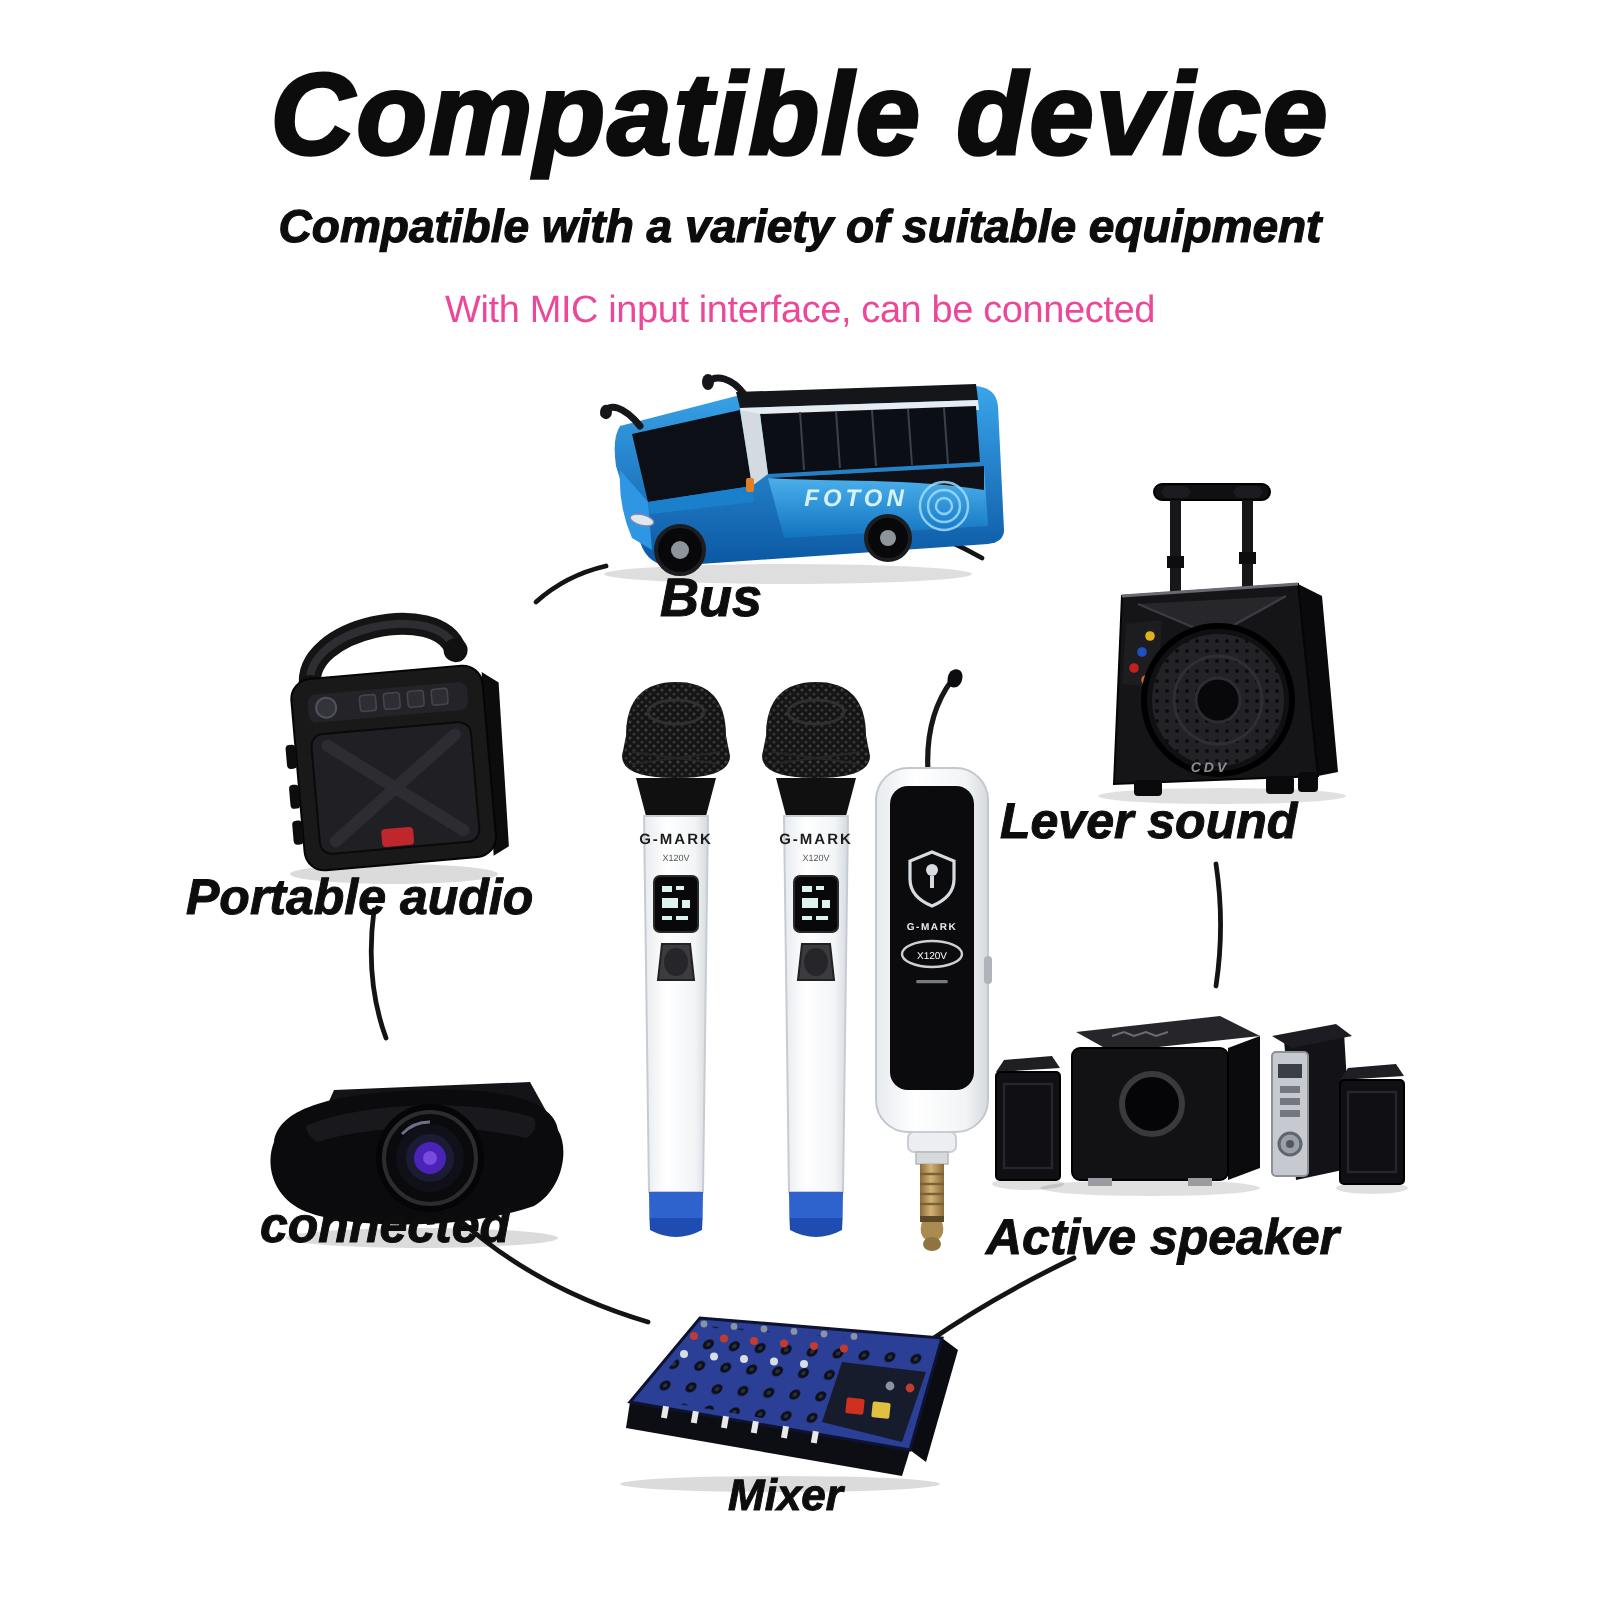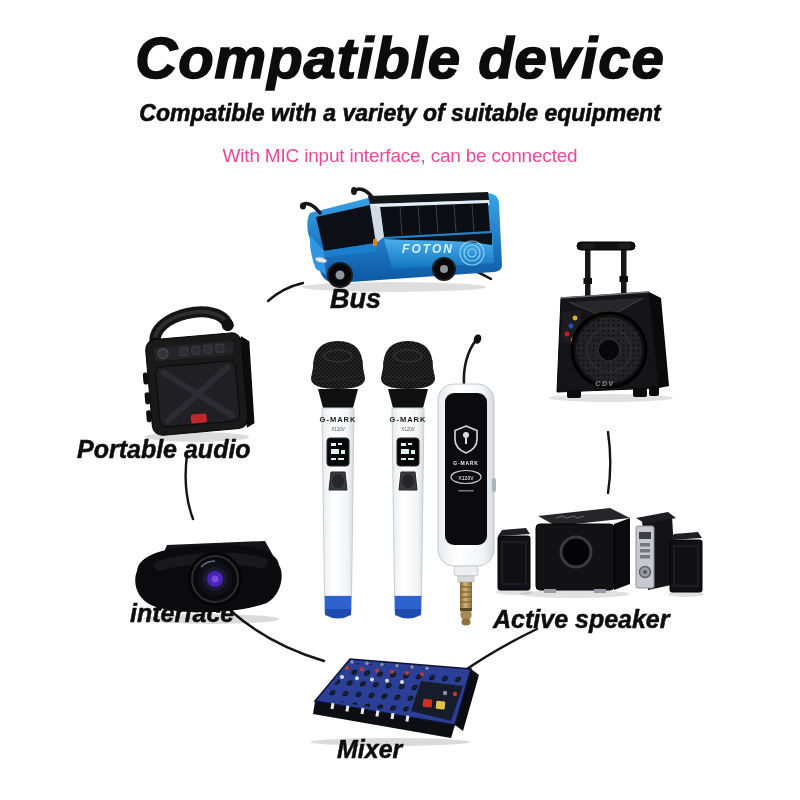--- a/index.html
+++ b/index.html
@@ -104,21 +104,21 @@
       <g stroke="#2c2c32" stroke-width="6" stroke-linecap="round">
         <line x1="34" y1="76" x2="98" y2="124"></line>
           <line x1="98" y1="76" x2="34" y2="124"></line>
       </g>
       <rect x="57" y="120" width="16" height="9" rx="2" fill="#c0272d"></rect>
       <rect x="13" y="74" width="5" height="12" rx="2" fill="#0d0d0d"></rect>
       <rect x="13" y="94" width="5" height="12" rx="2" fill="#0d0d0d"></rect>
       <rect x="13" y="112" width="5" height="12" rx="2" fill="#0d0d0d"></rect>
     </g>
   </svg>
-  <div class="dev-label" style="left:77px;top:436px;width:186px">Portable audio</div>
+  <div class="dev-label" style="left:93px;top:436px;width:186px">Portable audio</div>
 
   <svg class="dev" style="left:521px;top:238px" width="165" height="165" viewBox="0 0 165 165">
     <defs>
       <pattern id="grillePat" width="5" height="5" patternUnits="userSpaceOnUse">
         <rect width="5" height="5" fill="#232327"></rect>
           <circle cx="2.5" cy="2.5" r="1" fill="#0c0c0e"></circle>
       </pattern>
     </defs>
     <ellipse cx="90" cy="160" rx="62" ry="4" fill="rgba(0,0,0,0.12)"></ellipse>
     <rect x="56" y="4" width="58" height="8" rx="4" fill="#101012" stroke="#000"></rect>
@@ -140,37 +140,38 @@
       <circle cx="52" cy="102" r="2.4" fill="#d06818"></circle>
     <circle cx="88" cy="112" r="37" fill="#101012" stroke="#000" stroke-width="3"></circle>
     <circle cx="88" cy="112" r="33" fill="url(#grillePat)"></circle>
     <circle cx="88" cy="112" r="22" fill="none" stroke="#2e2e34" stroke-width="1.5"></circle>
     <circle cx="88" cy="112" r="11" fill="#08080a" stroke="#2c2c32" stroke-width="1.5"></circle>
     <text x="84" y="148" text-anchor="middle" font-size="7" font-weight="bold" font-style="italic" letter-spacing="1.5" fill="#8e8e96">CDV</text>
     <rect x="46" y="152" width="14" height="8" rx="2" fill="#0a0a0c"></rect>
     <rect x="112" y="150" width="14" height="9" rx="2" fill="#0a0a0c"></rect>
     <rect x="128" y="148" width="10" height="10" rx="2" fill="#0a0a0c"></rect>
   </svg>
+  <div class="dev-label" style="left:500px;top:398px;width:172px">Lever sound</div>
 
   <svg class="dev" style="left:119px;top:521px" width="180" height="105" viewBox="0 0 180 105">
     <ellipse cx="92" cy="98" rx="68" ry="5" fill="rgba(0,0,0,0.14)"></ellipse>
     <path d="M48,24 L146,20 L156,38 L40,42 Z" fill="#141418"></path>
     <path d="M18,50 C20,34 44,26 90,24 C134,22 158,30 160,44 C166,54 162,74 148,82 C114,94 54,94 32,84 C16,76 14,60 18,50 Z" fill="#0b0b0d"></path>
     <path d="M34,42 C60,30 120,28 148,38 C150,42 148,46 144,48 C110,40 64,42 40,50 C36,48 34,45 34,42 Z" fill="#1a1a1f" opacity="0.9"></path>
     <g>
       <circle cx="96" cy="58" r="27" fill="#050506"></circle>
       <circle cx="96" cy="58" r="23" fill="#0a0a0c" stroke="#2c2c30" stroke-width="2"></circle>
       <circle cx="96" cy="58" r="17" fill="#101018"></circle>
       <circle cx="96" cy="58" r="12" fill="#1b1b33"></circle>
       <circle cx="96" cy="58" r="8" fill="#4a23b8"></circle>
       <circle cx="96" cy="58" r="3.5" fill="#7a4ae0"></circle>
       <path d="M82,46 A19,19 0 0 1 96,40" fill="none" stroke="#8888aa" stroke-width="1.4" opacity="0.8"></path>
     </g>
   </svg>
-  <div class="dev-label" style="left:130px;top:600px;width:125px">interface</div>
+  <div class="dev-label" style="left:130px;top:600px;width:125px">connected</div>
 
   <svg class="dev" style="left:490px;top:490px" width="218" height="112" viewBox="0 0 218 112">
     <ellipse cx="85" cy="104" rx="55" ry="4" fill="rgba(0,0,0,0.12)"></ellipse>
     <ellipse cx="24" cy="102" rx="18" ry="3" fill="rgba(0,0,0,0.12)"></ellipse>
     <ellipse cx="196" cy="104" rx="18" ry="3" fill="rgba(0,0,0,0.12)"></ellipse>
     <polygon points="152,30 182,26 186,94 158,100" fill="#121217"></polygon>
     <polygon points="146,28 178,22 186,28 156,34" fill="#1c1c22"></polygon>
     <rect x="146" y="36" width="18" height="62" rx="2" fill="#c6c9cf" stroke="#8d9097"></rect>
     <rect x="149" y="42" width="12" height="7" fill="#3a3e46"></rect>
     <rect x="150" y="53" width="10" height="3.5" fill="#74777e"></rect>
@@ -236,21 +237,21 @@
       <circle cx="160" cy="53" r="2.2" fill="#c23b2e"></circle>
     <g fill="#e8e8e8">
       <rect x="36" y="62" width="3" height="6" transform="rotate(10 37 65)"></rect>
       <rect x="51" y="64.5" width="3" height="6" transform="rotate(10 52 67)"></rect>
       <rect x="66" y="67" width="3" height="6" transform="rotate(10 67 70)"></rect>
       <rect x="81" y="69.5" width="3" height="6" transform="rotate(10 82 72)"></rect>
       <rect x="96" y="72" width="3" height="6" transform="rotate(10 97 75)"></rect>
       <rect x="111" y="74.5" width="3" height="6" transform="rotate(10 112 77)"></rect>
     </g>
   </svg>
-  <div class="dev-label" style="left:337px;top:736px;width:92px;font-size:25px">Mixer</div>
+  <div class="dev-label" style="left:364px;top:736px;width:92px;font-size:22px">Mixer</div>
 
   <svg class="dev" style="left:302px;top:330px" width="200" height="305" viewBox="0 0 200 305">
     <defs>
       <linearGradient id="whiteGrad" x1="0" y1="0" x2="1" y2="0">
         <stop offset="0" stop-color="#e7ebef"></stop>
           <stop offset="0.35" stop-color="#ffffff"></stop>
         <stop offset="0.8" stop-color="#f2f4f6"></stop>
           <stop offset="1" stop-color="#d5dade"></stop>
       </linearGradient>
       <linearGradient id="brassGrad" x1="0" y1="0" x2="1" y2="0">

